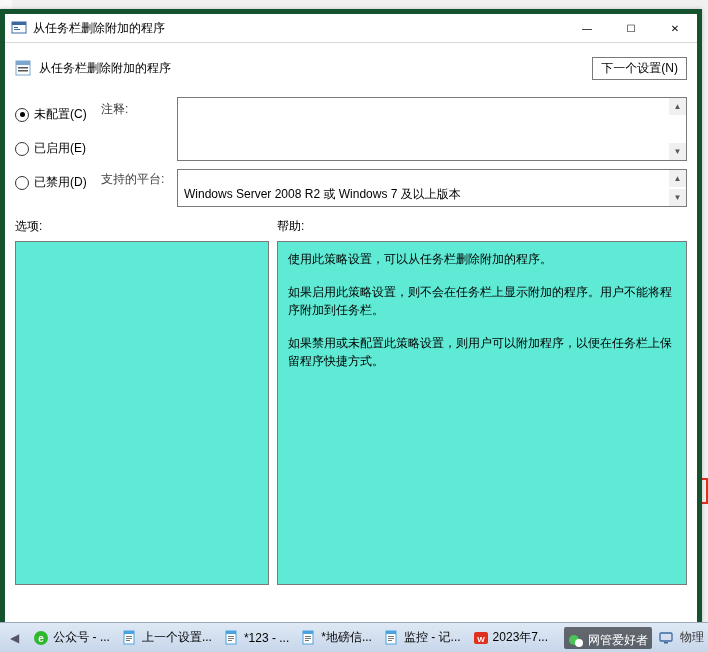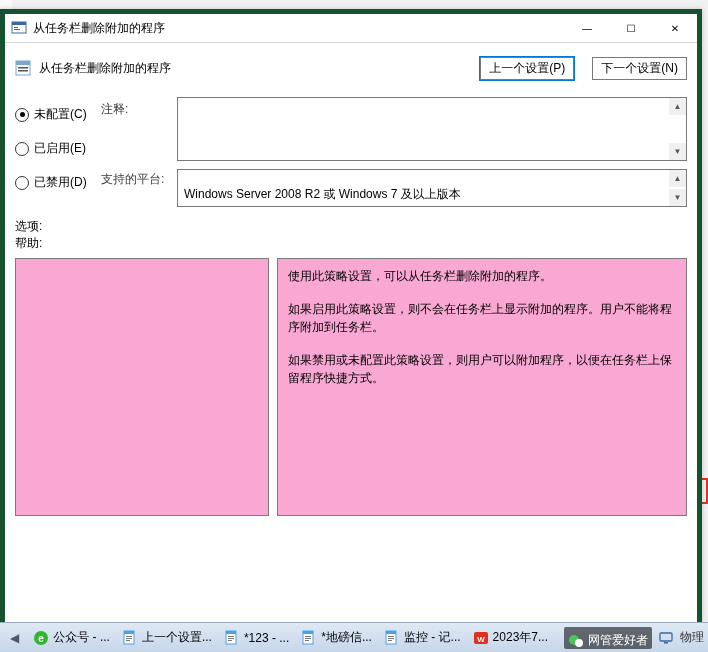--- a/index.html
+++ b/index.html
@@ -159,34 +159,33 @@
     font-size: 8px;
     color: #555;
   }
   .scroll-btn.up { top: 0; }
   .scroll-btn.dn { bottom: 0; }
 
   .labels-row {
     display: flex;
     margin-top: 10px;
     color: #000;
-    flex-direction: column;
   }
   .labels-row .opt-label { width: 262px; }
   .panels-row {
     display: flex;
     margin-top: 6px;
     gap: 8px;
     flex: 1;
   }
   .panel {
     border: 1px solid #7a7a7a;
-    background: #f9a8d4;
-    box-sizing: border-box;
-    height: 258px;
+    background: #5eead4;
+    box-sizing: border-box;
+    height: 344px;
     overflow: hidden;
   }
   .opt-panel { width: 254px; }
   .help-panel {
     flex: 1;
     padding: 8px 10px;
     color: #000;
     line-height: 1.55;
   }
   .help-panel p { margin: 0 0 14px 0; }
@@ -287,23 +286,20 @@
   <div class="pane-header">
     <span class="pane-header-icon">
       <svg width="16" height="16" viewBox="0 0 16 16">
         <rect x="1" y="1" width="14" height="14" fill="#fff" stroke="#7aa7cf"></rect>
         <rect x="1" y="1" width="14" height="4" fill="#7aa7cf"></rect>
         <rect x="3" y="7" width="10" height="1.5" fill="#555"></rect>
         <rect x="3" y="10" width="10" height="1.5" fill="#555"></rect>
       </svg>
     </span>
     <span class="pane-header-title">从任务栏删除附加的程序</span>
-    <div class="nav-btn focus">
-      <span>上一个设置(P)</span>
-    </div>
     <div style="width:6px"></div>
     <div class="nav-btn">
       <span>下一个设置(N)</span>
     </div>
   </div>
 
   <div class="content">
     <div class="row-top">
       <div class="radio-col">
         <div class="radio-item">

